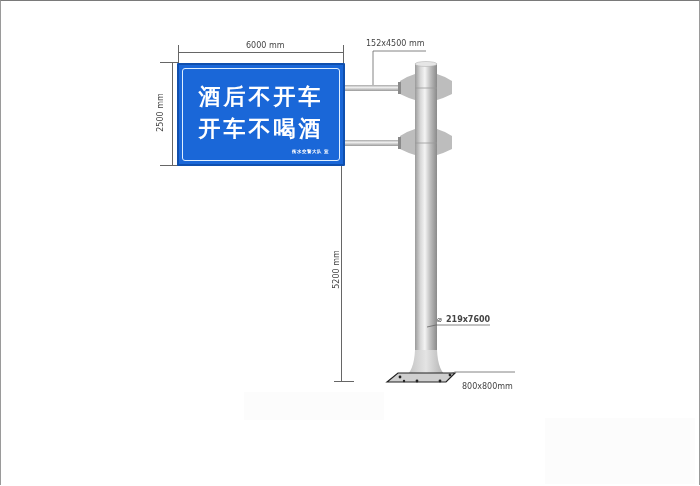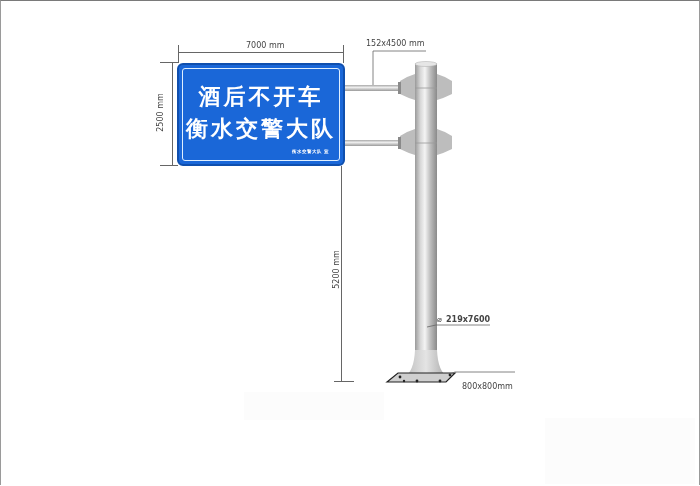--- a/index.html
+++ b/index.html
@@ -1,51 +1,51 @@
 <!DOCTYPE html>
 <html><head>
 <meta charset="utf-8">
 <style>
   html,body{margin:0;padding:0;}
   body{width:700px;height:486px;background:#ffffff;position:relative;overflow:hidden;font-family:"DejaVu Sans",sans-serif;}
   .frame{position:absolute;left:0;top:0;width:698px;height:484px;border-top:1px solid #7a7a7a;border-left:1px solid #9a9a9a;border-right:1px solid #9a9a9a;}
   .abs{position:absolute;}
   .dim-text{font-family:"DejaVu Sans",sans-serif;font-size:8px;color:#444;white-space:nowrap;}
-  .sign{position:absolute;left:177px;top:63px;width:168px;height:103px;background:#1a67d8;border:2px solid #0f4fae;border-radius:6px;box-sizing:border-box;}
+  .sign{position:absolute;left:177px;top:63px;width:168px;height:103px;background:#1a67d8;border:2px solid #0f4fae;border-radius:1px;box-sizing:border-box;}
   .sign-inner{position:absolute;left:3px;top:3px;right:3px;bottom:3px;border:1.5px solid #dfefff;border-radius:3px;}
   .sign-line{position:absolute;left:0;width:100%;text-align:center;color:#ffffff;font-family:"DejaVu Sans",sans-serif;font-weight:bold;font-size:22px;letter-spacing:3px;line-height:24px;}
   .sign-credit{position:absolute;right:14px;bottom:10px;color:#ffffff;font-size:4.5px;font-weight:bold;letter-spacing:0.5px;}
   .faint{position:absolute;background:#fcfcfc;}
 </style>
 </head>
 <body>
 
 <div class="frame"></div>
 
 <div class="faint" style="left:244px;top:392px;width:140px;height:28px;"></div>
 <div class="faint" style="left:545px;top:418px;width:150px;height:66px;"></div>
 
 <div class="abs" style="left:178px;top:52px;width:165px;height:1px;background:#666;"></div>
 <div class="abs" style="left:178px;top:45px;width:1px;height:18px;background:#666;"></div>
 <div class="abs" style="left:343px;top:45px;width:1px;height:18px;background:#666;"></div>
-<div class="abs dim-text" style="left:246px;top:41px;">7000 mm</div>
+<div class="abs dim-text" style="left:246px;top:41px;">6000 mm</div>
 
 <div class="abs" style="left:172px;top:62px;width:1px;height:104px;background:#666;"></div>
 <div class="abs" style="left:160px;top:62px;width:18px;height:1px;background:#666;"></div>
 <div class="abs" style="left:160px;top:165px;width:18px;height:1px;background:#666;"></div>
 <div class="abs dim-text" style="left:140px;top:108px;transform:rotate(-90deg);transform-origin:center;width:40px;text-align:center;">2500 mm</div>
 
 <div class="abs" style="left:341px;top:166px;width:1px;height:216px;background:#666;"></div>
 <div class="abs" style="left:334px;top:381px;width:20px;height:1px;background:#666;"></div>
 <div class="abs dim-text" style="left:314px;top:265px;transform:rotate(-90deg);transform-origin:center;width:44px;text-align:center;">5200 mm</div>
 
 <div class="sign">
   <div class="sign-inner"></div>
   <div class="sign-line" style="top:20px;">酒后不开车</div>
-  <div class="sign-line" style="top:52px;">衡水交警大队</div>
+  <div class="sign-line" style="top:52px;">开车不喝酒</div>
   <div class="sign-credit">衡水交警大队 宣</div>
 </div>
 
 <svg class="abs" style="left:0;top:0;" width="700" height="486" viewBox="0 0 700 486">
   <defs>
     <linearGradient id="poleGrad" x1="0" x2="1" y1="0" y2="0">
       <stop offset="0" stop-color="#9a9a9a"></stop>
       <stop offset="0.25" stop-color="#d8d8d8"></stop>
       <stop offset="0.45" stop-color="#f4f4f4"></stop>
       <stop offset="0.7" stop-color="#bdbdbd"></stop>

